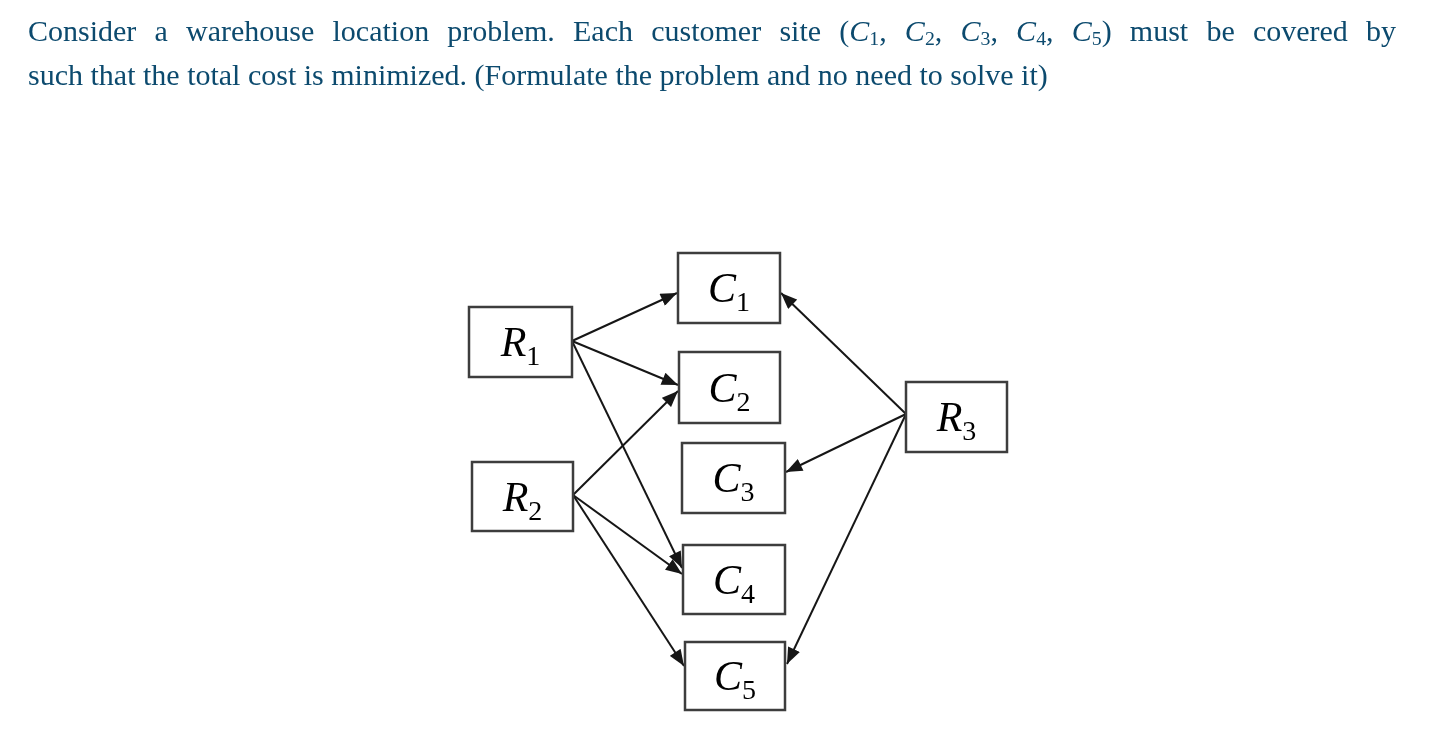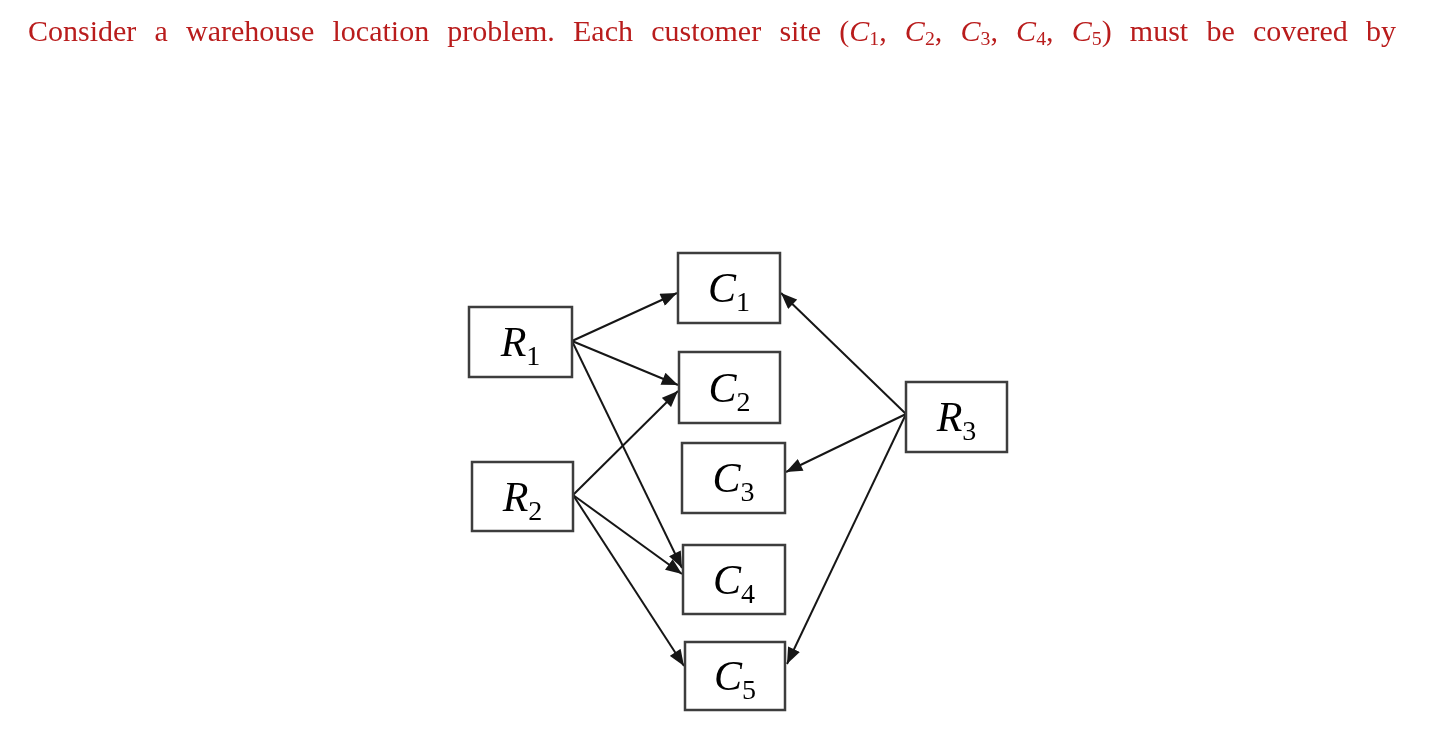--- a/index.html
+++ b/index.html
@@ -15,21 +15,21 @@
     font-family: "Liberation Serif", serif;
     color: #000000;
   }
   .problem {
     position: absolute;
     left: 28px;
     top: 9px;
     width: 1368px;
     font-size: 30px;
     line-height: 44px;
-    color: #b91c1c;
+    color: #0c4a6e;
   }
   .line {
     white-space: normal;
   }
   .line.justify {
     text-align: justify;
     text-align-last: justify;
   }
   .math {
     font-style: italic;
@@ -53,20 +53,21 @@
     top: 0;
     display: block;
   }
 </style>
 </head>
 <body>
 
 <div class="page">
   <div class="problem" id="problem">
       <div class="line justify"><span>Consider a warehouse location problem. Each customer site (</span><span class="math">C<sub>1</sub></span><span>, </span><span class="math">C<sub>2</sub></span><span>, </span><span class="math">C<sub>3</sub></span><span>, </span><span class="math">C<sub>4</sub></span><span>, </span><span class="math">C<sub>5</sub></span><span>) must be covered by</span></div>
+      <div class="line"><span>such that the total cost is minimized. (Formulate the problem and no need to solve it)</span></div>
     </div>
   <div class="diagram" id="diagram">
       <svg width="1442" height="745" viewBox="0 0 1442 745">
         <defs>
           <marker id="arrowhead" viewBox="0 0 10 8" markerWidth="17" markerHeight="13" refX="10" refY="4" orient="auto" markerUnits="userSpaceOnUse">
             <path d="M0,0 L10,4 L0,8 Z" fill="#161616"></path>
           </marker>
         </defs>
         <line x1="572" y1="341" x2="677" y2="293" stroke="#161616" stroke-width="2" marker-end="url(#arrowhead)"></line>
         <line x1="572" y1="341" x2="678" y2="385" stroke="#161616" stroke-width="2" marker-end="url(#arrowhead)"></line>

